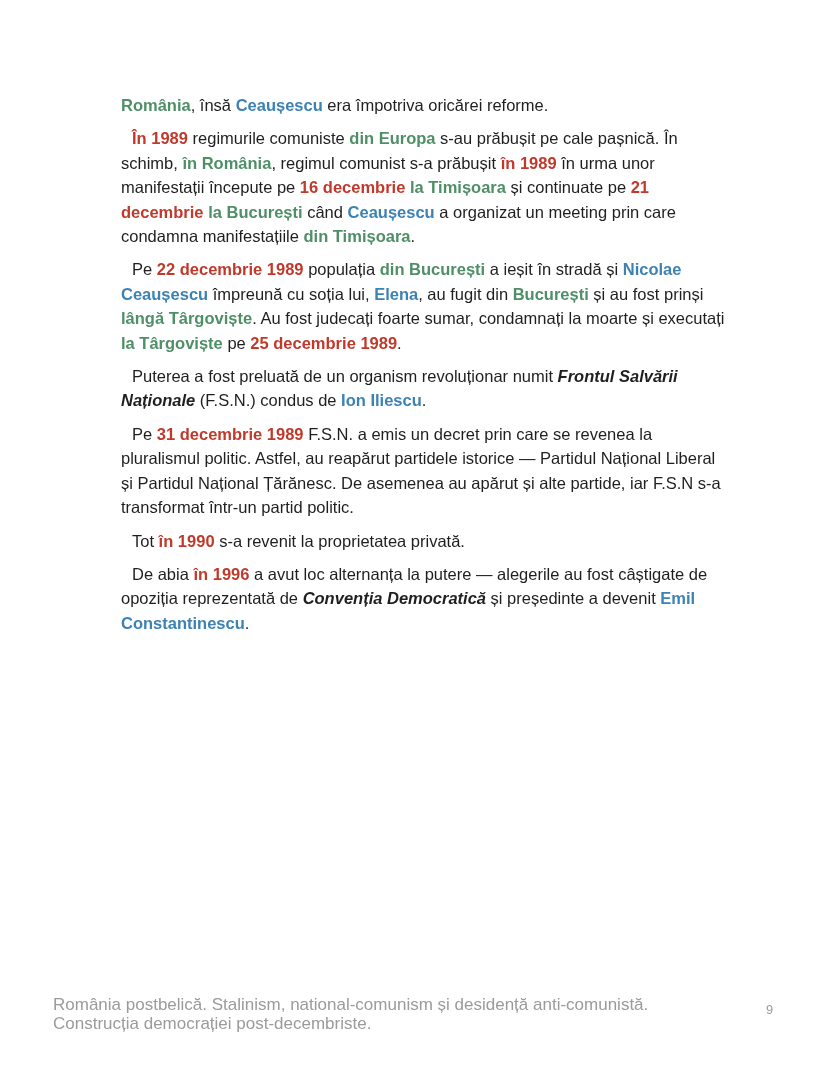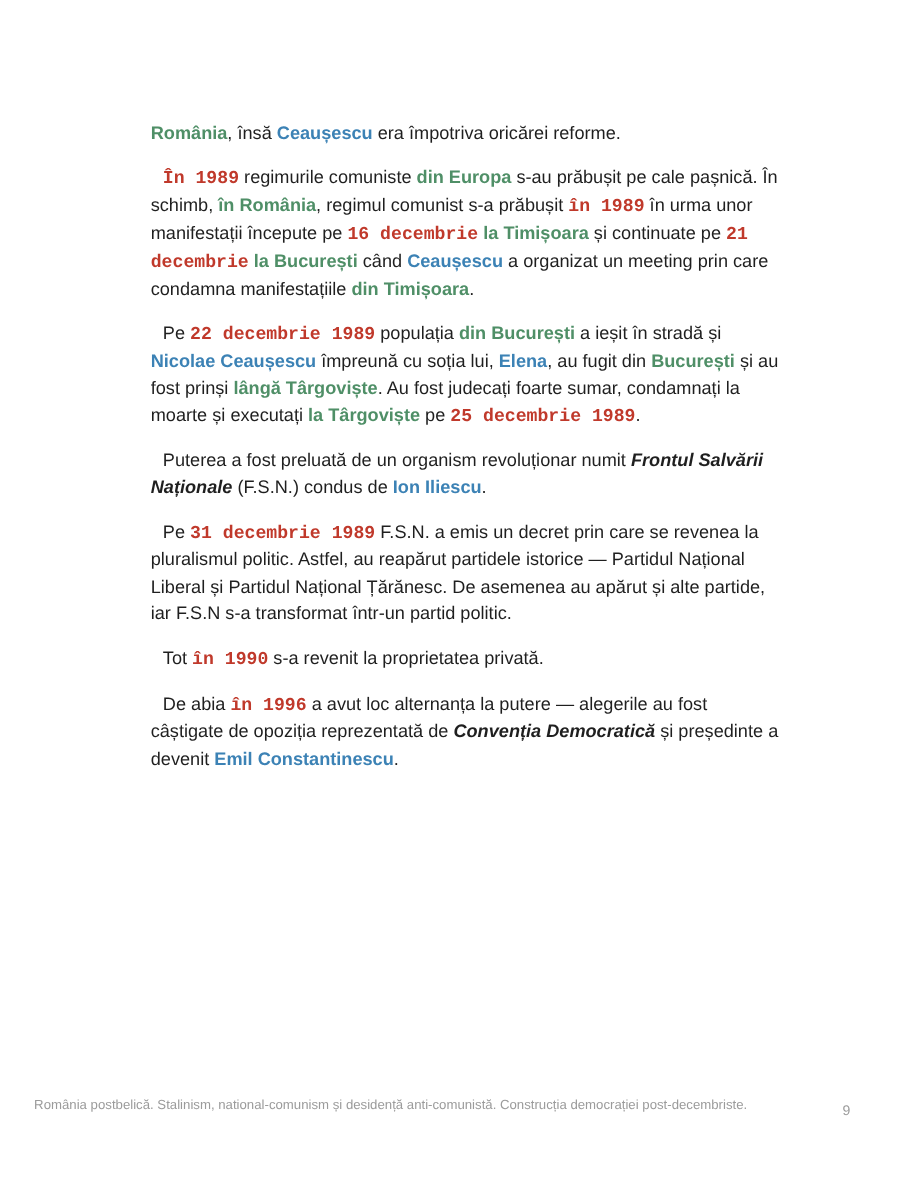--- a/index.html
+++ b/index.html
@@ -19,34 +19,34 @@
   .doc-body {
     position: absolute;
     left: 121px;
     top: 93px;
     width: 607px;
     font-size: 16.5px;
     line-height: 24.4px;
     color: var(--body-text, #1f1f1f);
     text-align: left;
   }
-  .para { margin: 16px; }
+  .para { margin: 0; }
   .para + .para { margin-top: 9px; }
   .para.indent { text-indent: 11px; }
   .seg-normal { color: var(--body-text, #1f1f1f); }
-  .seg-date   { color: var(--date-red, #c0392b); font-weight: 700; font-family: Liberation Mono, monospace; }
+  .seg-date   { color: var(--date-red, #c0392b); font-weight: 700; }
   .seg-place  { color: var(--place-green, #4f8f67); font-weight: 700; }
   .seg-person { color: var(--person-blue, #3c82b5); font-weight: 700; }
   .seg-term   { color: var(--body-text, #1f1f1f); font-weight: 700; font-style: italic; }
   .footer {
     position: absolute;
-    left: 31px;
+    left: 53px;
     top: 995px;
     width: 660px;
-    font-size: 12px;
+    font-size: 17px;
     line-height: 19px;
     color: var(--footer-gray, #9b9b9b);
   }
   .page-number {
     position: absolute;
     left: 766px;
     top: 1000px;
     font-size: 12.8px;
     line-height: 19px;
     color: var(--footer-gray, #9b9b9b);

